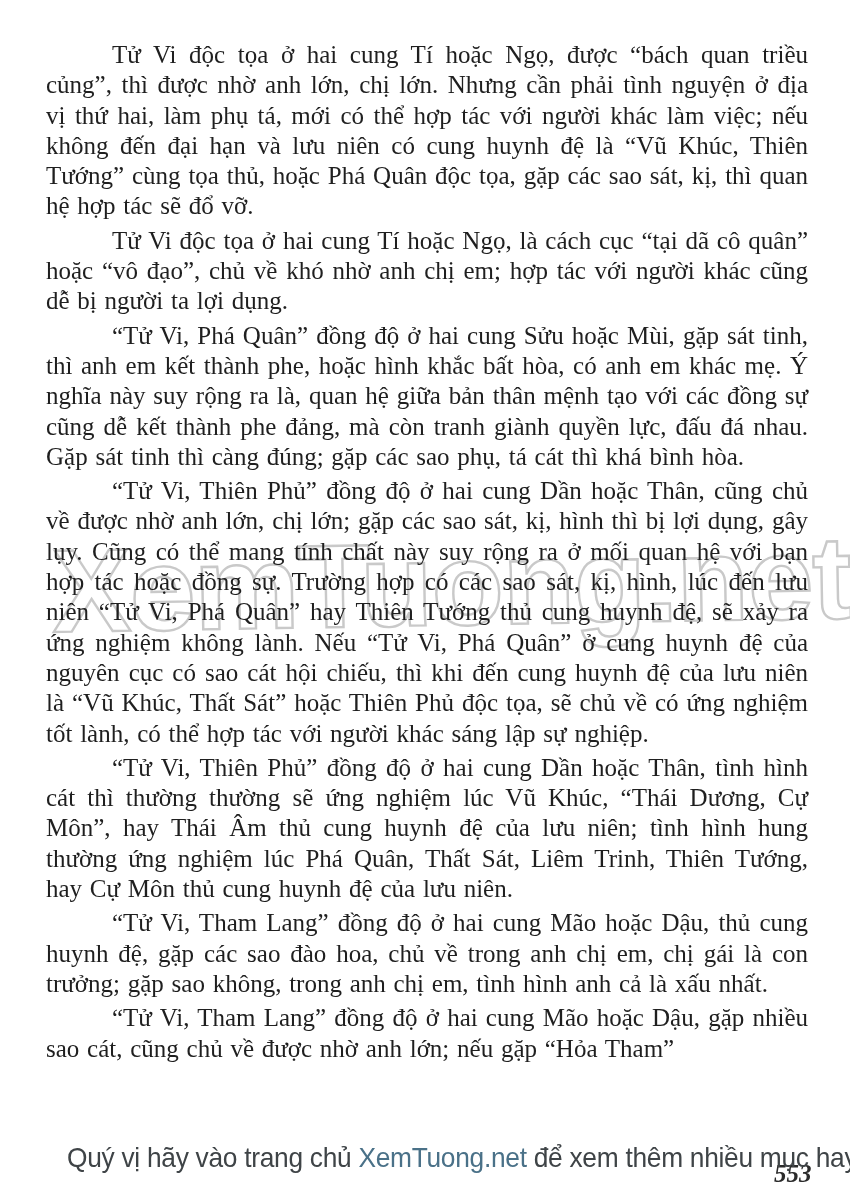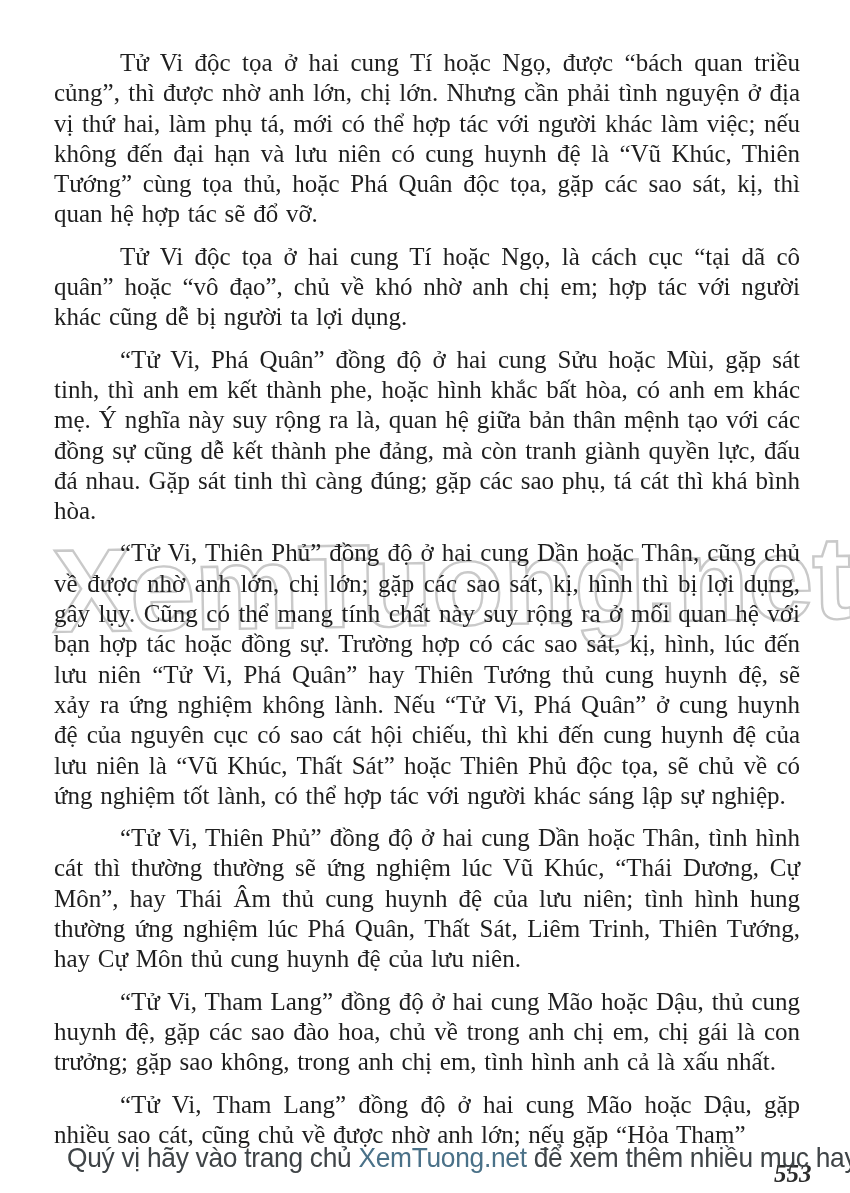--- a/index.html
+++ b/index.html
@@ -32,21 +32,21 @@
     transform: rotate(-1deg);
     user-select: none;
   }
   .content {
     position: relative;
     z-index: 1;
     padding: 36px 38px 0 42px;
     color: #1f1f1f;
   }
   .content p {
-    margin: 12px;
+    margin: 4px;
     font-size: 25px;
     line-height: 30.3px;
     text-align: justify;
     text-indent: 66px;
     word-spacing: 1.5px;
   }
   .footer-book-title {
     position: absolute;
     left: 32px;
     top: 1196px;

